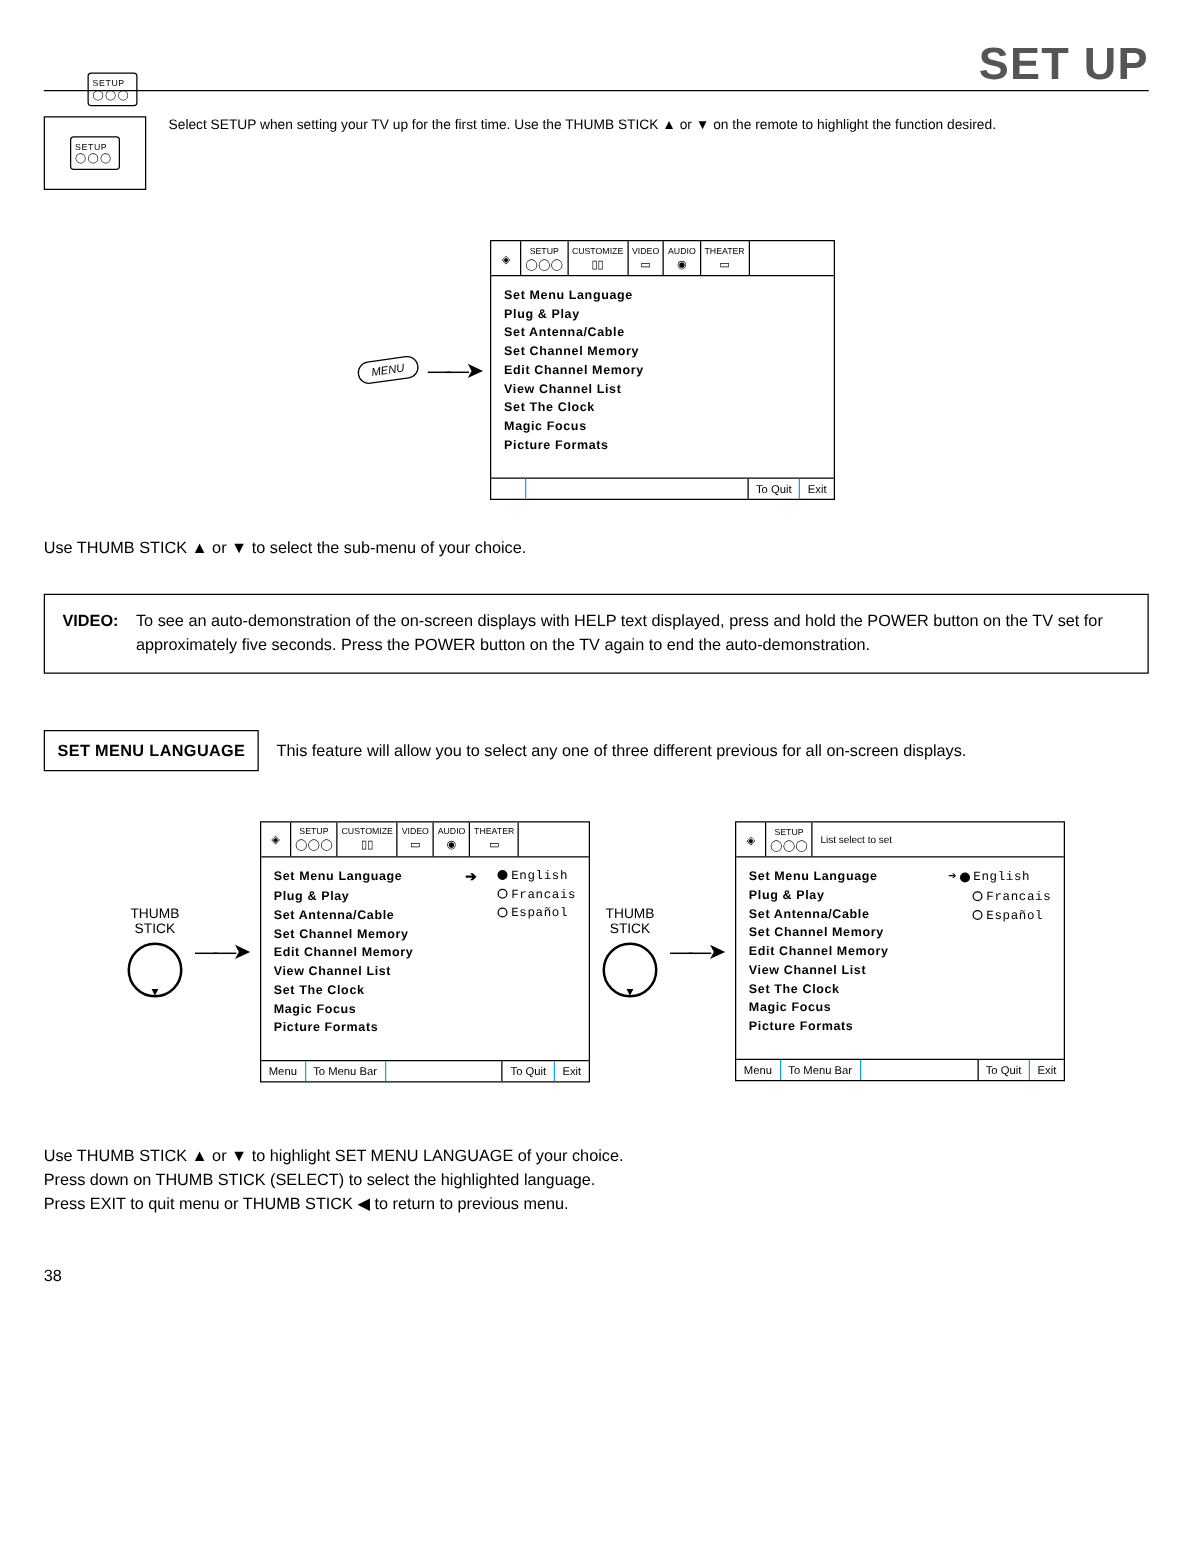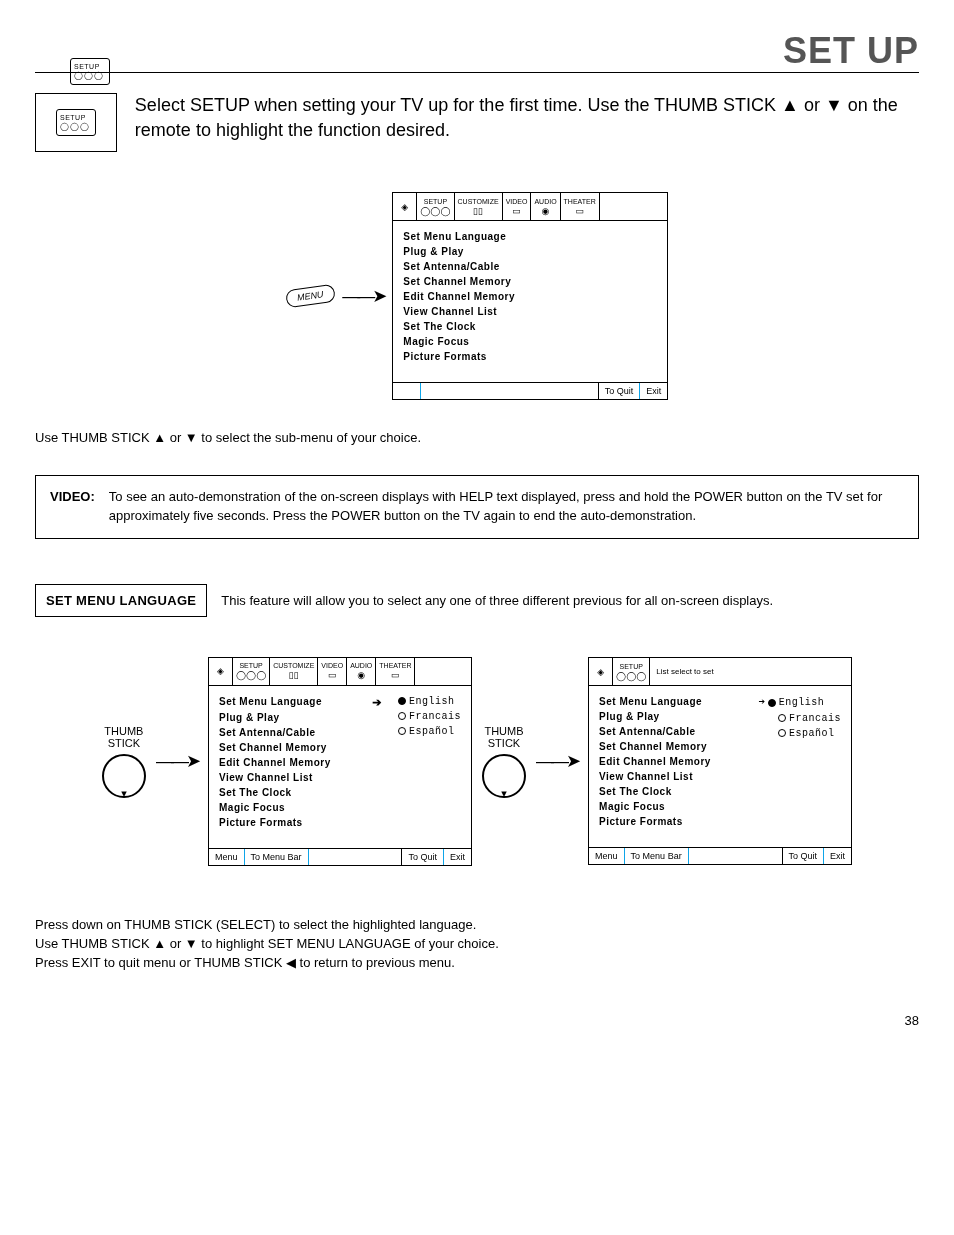--- a/index.html
+++ b/index.html
@@ -33,21 +33,21 @@
   }
   .setup-badge .lbl { font-size:7px; letter-spacing:0.5px;}
   .setup-badge .circles { font-size:8px; letter-spacing:1px;}
   .small-badge-box {
     display:inline-block;
     border:1px solid #000;
     padding:15px 20px;
     vertical-align:top;
   }
   .intro-row { display:flex; align-items:flex-start; gap:18px; margin-bottom:40px;}
-  .intro-text { flex:1; font-size:18px; line-height:1.4; }
+  .intro-text { flex:1; font-size:11px; line-height:1.4; }
   .osd {
     border:1px solid #000;
     width:276px;
     font-size:10px;
     display:inline-block;
     vertical-align:top;
   }
   .osd .tabs {
     display:flex;
     border-bottom:1px solid #000;
@@ -153,21 +153,21 @@
   .osd .items.twocol { display:flex; gap:14px;}
   .osd .items.twocol .left { flex:1;}
   .osd .items.twocol .right { flex:0 0 auto; line-height:1.5;}
   .osd .tabs.single .tab.blank { justify-content:center; align-items:flex-start; font-size:8px; padding:4px 6px;}
   .osd .footer.four .spacer{ flex:1;}
   .radio { font-family: Liberation Mono, monospace; font-size:10px;}
   .radio .dot { display:inline-block; width:8px; height:8px; border:1px solid #000; border-radius:50%; vertical-align:middle; margin-right:3px;}
   .radio .dot.filled { background:#000;}
   .rarrow { font-size:11px; margin-right:2px;}
   .final-instr { font-size:13px; line-height:1.45; margin-bottom:40px;}
-  .page-num { text-align:right; font-size:13px; margin-top:22px;}
+  .page-num { text-align:left; font-size:13px; margin-top:22px;}
   .badge-top { position:absolute; left:35px; top:28px;}
   .page-wrap { position:relative;}
 </style>
 </head>
 <body>
 <div class="page-wrap">
 
 <div class="badge-top">
   <span class="setup-badge">
     <span class="lbl">SETUP</span><br>
@@ -410,20 +410,20 @@
       <div class="cell">To Menu Bar</div>
       <div class="spacer"></div>
       <div class="cell">To Quit</div>
       <div class="cell">Exit</div>
     </div>
   </div>
 
 </div>
 
 <div class="final-instr">
+  <div>Use THUMB STICK ▲ or ▼ to highlight SET MENU LANGUAGE of your choice.</div>
   <div>Press down on THUMB STICK (SELECT) to select the highlighted language.</div>
-  <div>Use THUMB STICK ▲ or ▼ to highlight SET MENU LANGUAGE of your choice.</div>
   <div>Press EXIT to quit menu or THUMB STICK ◀ to return to previous menu.</div>
 </div>
 
 <div class="page-num">38</div>
 
 </div>
 
 </body></html>

